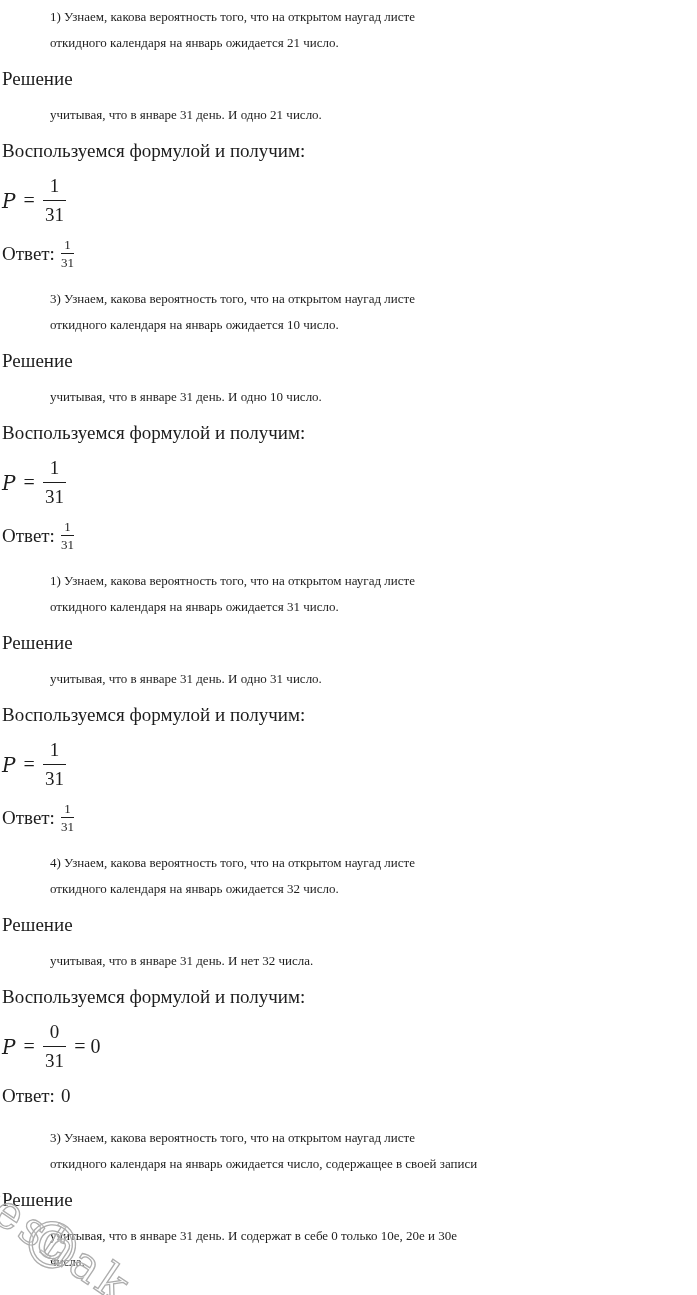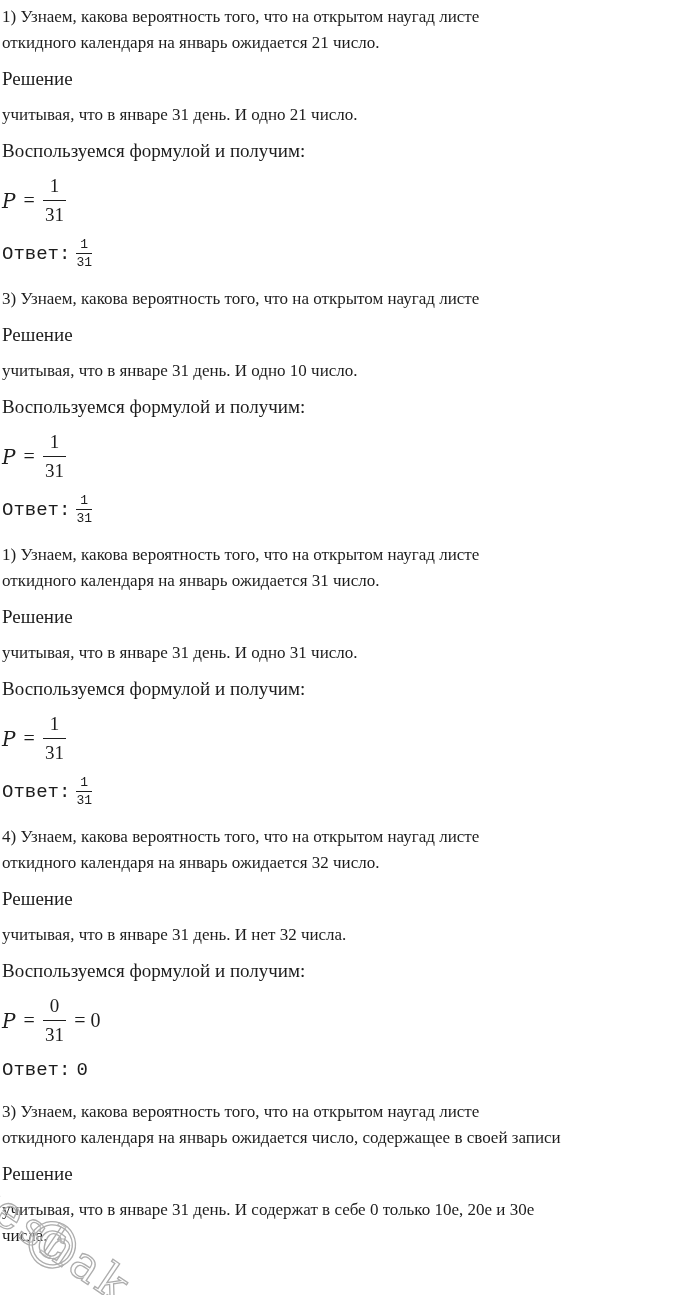--- a/index.html
+++ b/index.html
@@ -20,22 +20,23 @@
     padding: 4px 0 0 2px;
     width: 695px;
   }
   .para {
     font-size: 19px;
     line-height: 26px;
     margin: 0 0 10px 0;
   }
   .line {
     display: block;
-    font-size: 17px;
+    font-size: 13px;
     line-height: 26px;
+    margin-left: 48px;
   }
   
   .formula {
     display: flex;
     align-items: center;
     margin: 4px 0 10px 0;
     font-size: 20px;
   }
   .formula .var {
     font-style: italic;
@@ -61,21 +62,20 @@
     line-height: 24px;
     padding-top: 2px;
   }
   
   .answer {
     display: flex;
     align-items: center;
     font-size: 19px;
     line-height: 26px;
     margin: 8px 0 16px 0;
-    font-family: Liberation Mono, monospace;
   }
   .sfrac {
     display: inline-flex;
     flex-direction: column;
     text-align: center;
     font-size: 13px;
     margin-left: 6px;
   }
   .sfrac .snum {
     line-height: 15px;
@@ -145,20 +145,21 @@
       <span class="sfrac">
         <span class="snum">1</span>
         <span class="sden">31</span>
       </span>
     </div>
   </section>
 
   <section>
     <p class="para">
       <span class="line">3) Узнаем, какова вероятность того, что на открытом наугад листе</span>
+      <span class="line">откидного календаря на январь ожидается 10 число.</span>
     </p>
     <p class="para">Решение</p>
     <p class="para">
       <span class="line">учитывая, что в январе 31 день. И одно 10 число.</span>
     </p>
     <p class="para">Воспользуемся формулой и получим:</p>
     <div class="formula">
       <span class="var">P</span>
       <span class="eq">=</span>
       <span class="frac">

